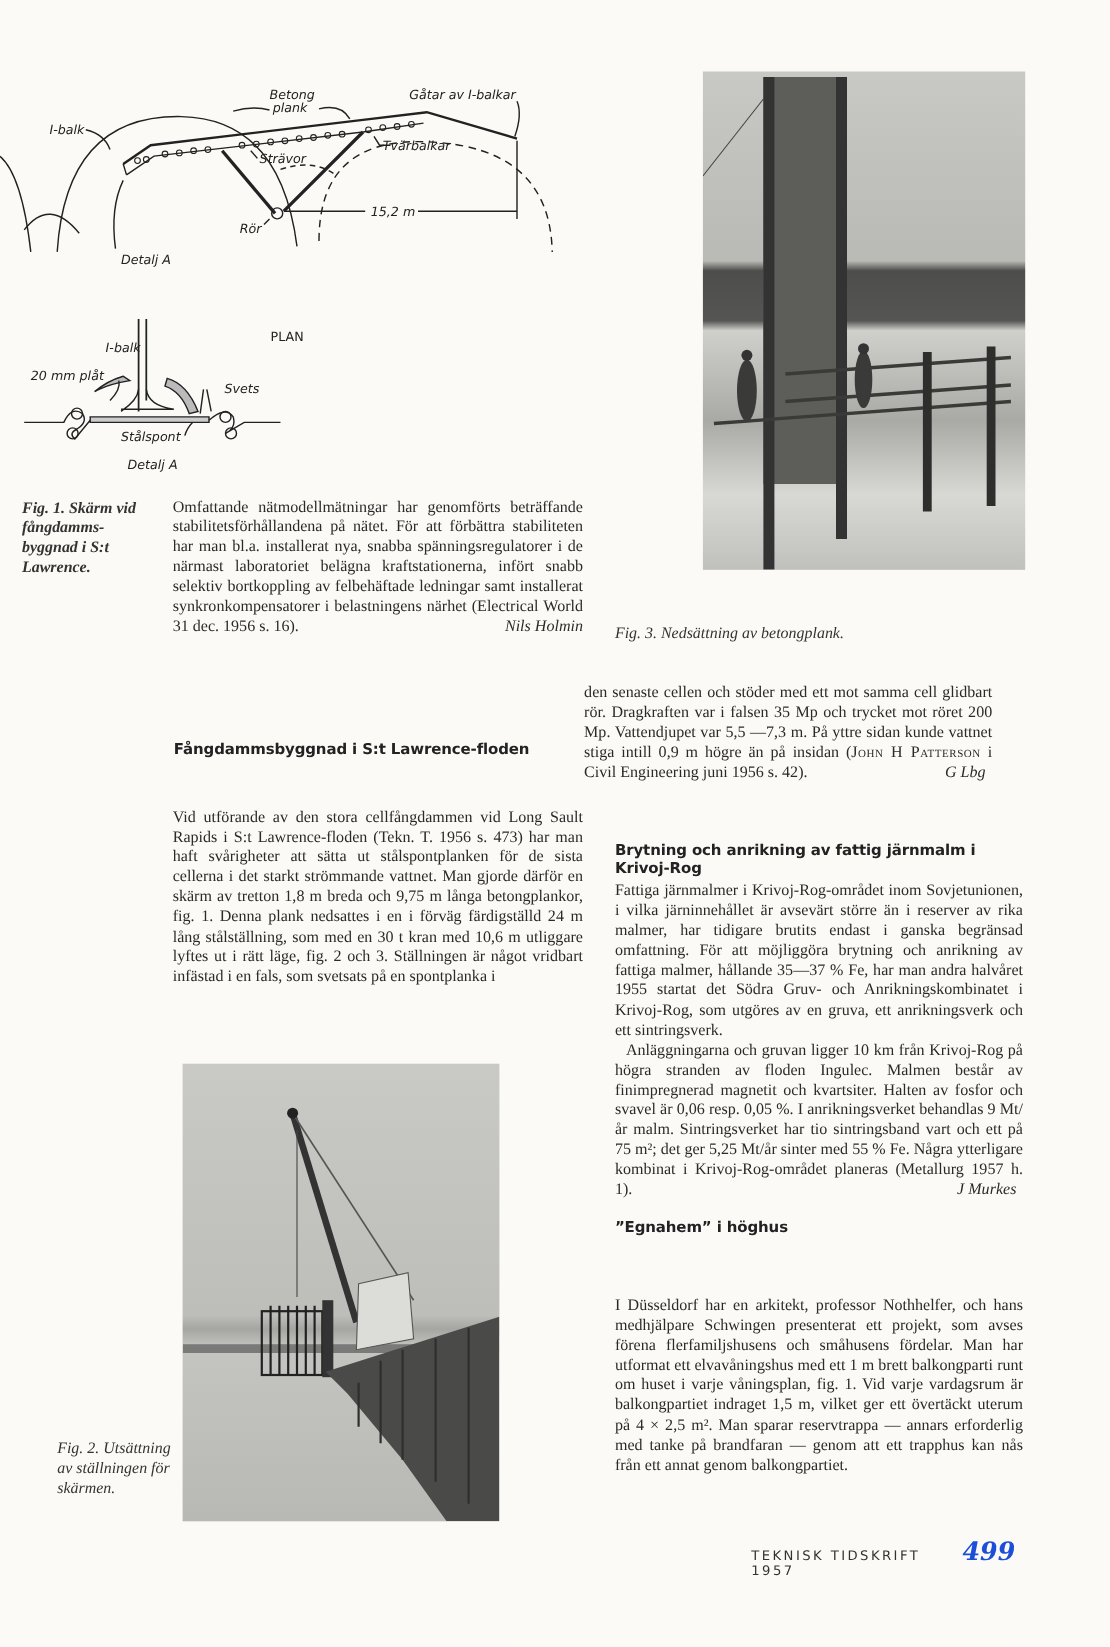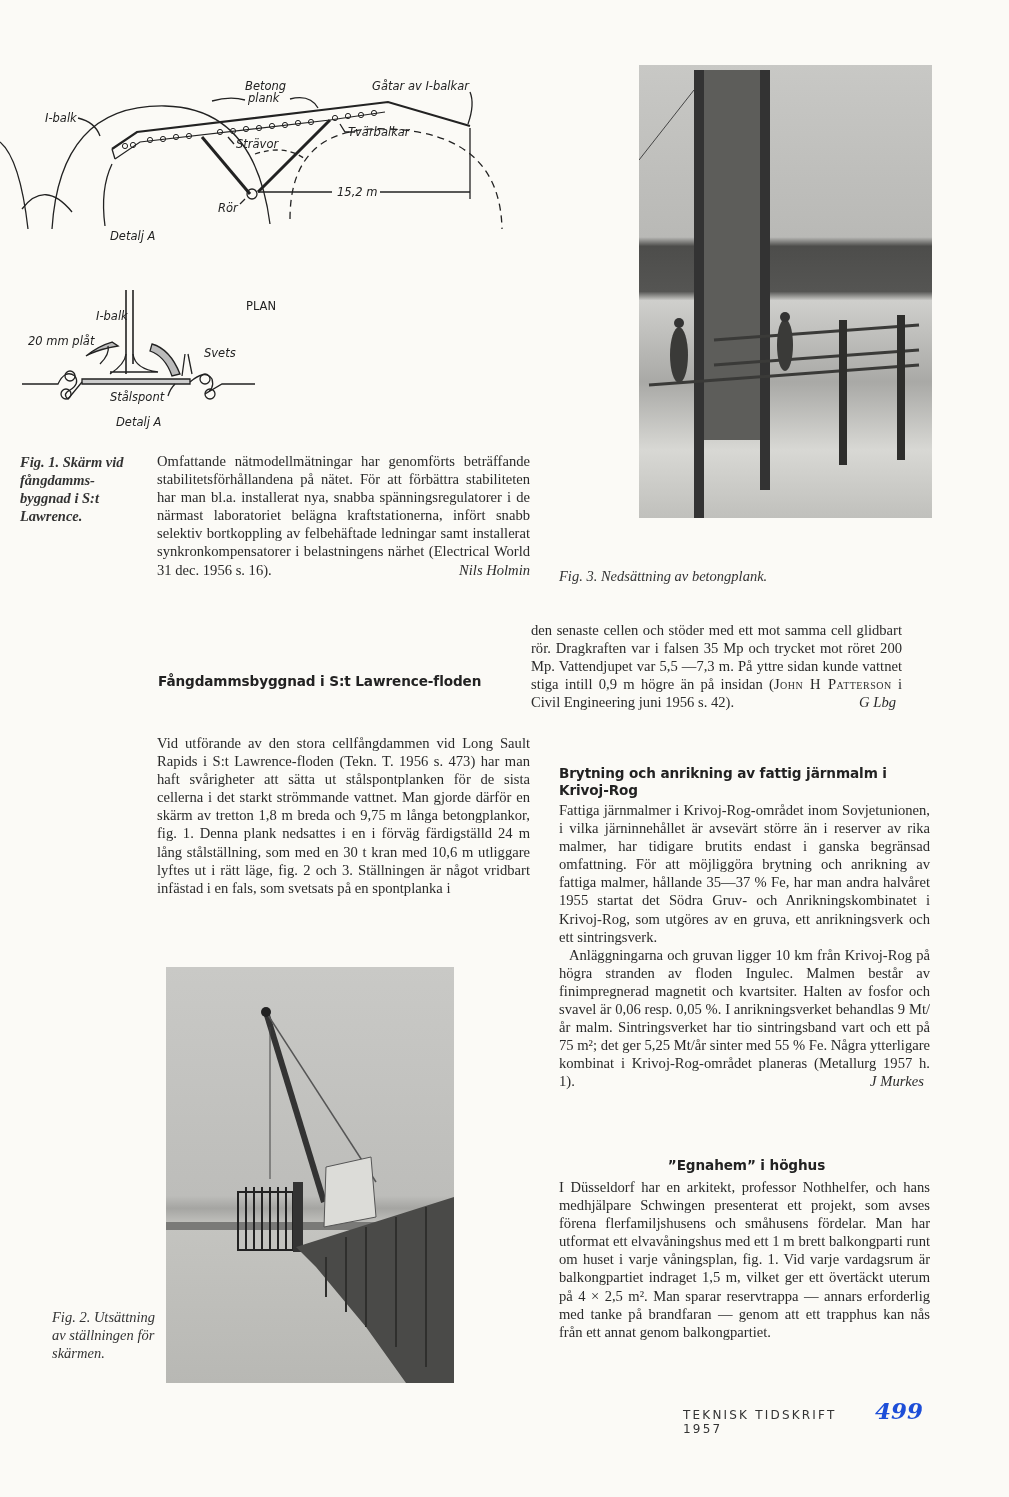--- a/index.html
+++ b/index.html
@@ -207,19 +207,19 @@
 
 <div class="abs heading" style="left:559px; top:765px; width:375px;">Brytning och anrikning av fattig järnmalm i Krivoj-Rog</div>
 <div class="abs body-text" style="left:559px; top:801px; width:371px;">
   <p>Fattiga järnmalmer i Krivoj-Rog-området inom Sov­jetunionen, i vilka järninnehållet är avsevärt större än i reserver av rika malmer, har tidigare brutits endast i ganska begränsad omfattning. För att möj­liggöra brytning och anrikning av fattiga malmer, hållande 35—37 % Fe, har man andra halvåret 1955 startat det Södra Gruv- och Anrikningskombinatet i Krivoj-Rog, som utgöres av en gruva, ett anriknings­verk och ett sintringsverk.</p>
   <p class="indent">
     <span>Anläggningarna och gruvan ligger 10 km från Kri­voj-Rog på högra stranden av floden Ingulec. Mal­men består av finimpregnerad magnetit och kvart­siter. Halten av fosfor och svavel är 0,06 resp. 0,05 %. I anrikningsverket behandlas 9 Mt/år malm. Sintringsverket har tio sintringsband vart och ett på 75 m²; det ger 5,25 Mt/år sinter med 55 % Fe. Några ytterligare kombinat i Krivoj-Rog-området planeras (Metallurg 1957 h. 1).</span>
     <span class="author" style="margin-right:6px;">J Murkes</span>
   </p>
 </div>
 
-<div class="abs heading" style="left:559px; top:1157px; width:375px;text-align:center;">”Egnahem” i höghus</div>
+<div class="abs heading" style="left:559px; top:1108px; width:375px;">”Egnahem” i höghus</div>
 <div class="abs body-text" style="left:559px; top:1178px; width:371px;">I Düsseldorf har en arkitekt, professor Nothhelfer, och hans medhjälpare Schwingen presenterat ett projekt, som avses förena flerfamiljshusens och småhusens fördelar. Man har utformat ett elva­våningshus med ett 1 m brett balkongparti runt om huset i varje våningsplan, fig. 1. Vid varje vardags­rum är balkongpartiet indraget 1,5 m, vilket ger ett övertäckt uterum på 4 × 2,5 m². Man sparar reserv­trappa — annars erforderlig med tanke på brand­faran — genom att ett trapphus kan nås från ett annat genom balkongpartiet.</div>
 
 <div class="abs" style="left:683px; top:1397px; width:240px; display:flex; align-items:baseline; ">
   <span class="footer-text">TEKNISK TIDSKRIFT 1957</span>
   <span class="page-num">499</span>
 </div>
 
 </body></html>

